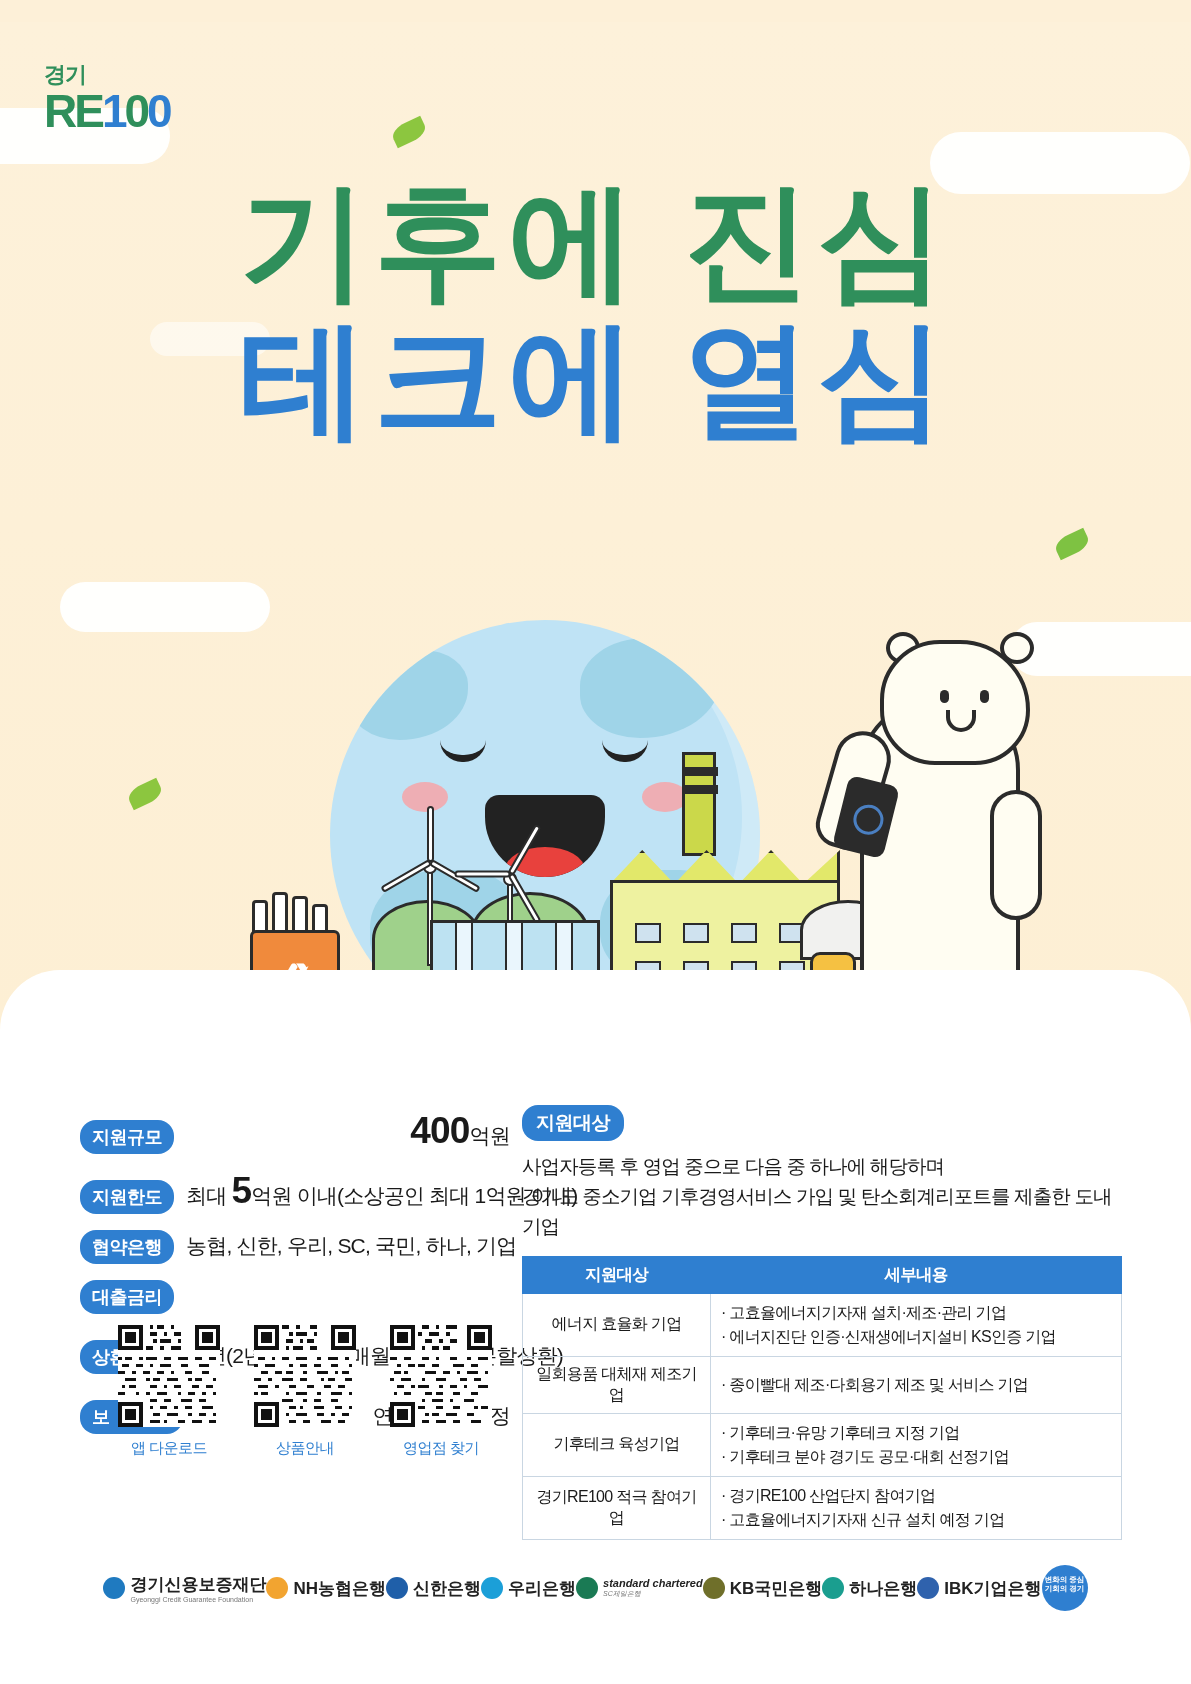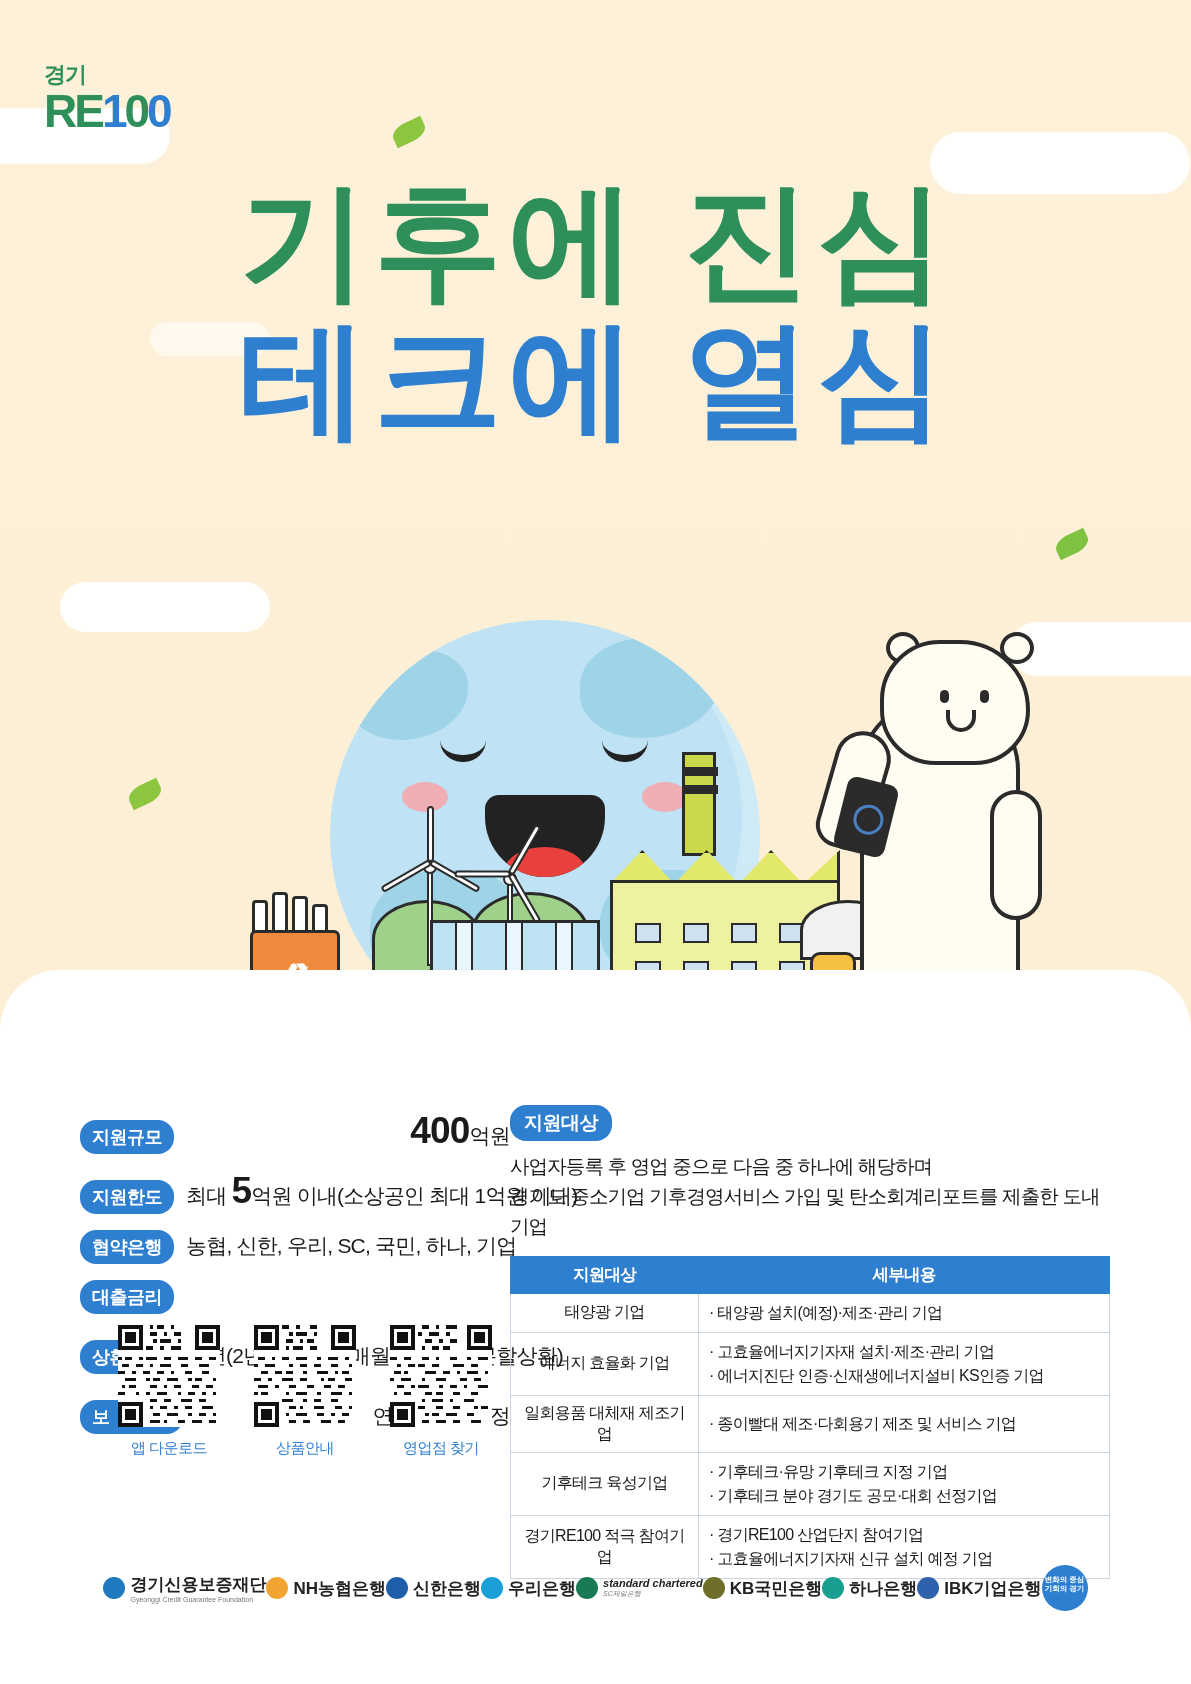--- a/index.html
+++ b/index.html
@@ -70,21 +70,21 @@
   .info-text b { font-size: 37px; font-weight: bold; }
   .info-text .hl { color: #2f7fd0; font-weight: bold; font-size: 27px; }
 
   
   .qr-wrap { position: absolute; left: 118px; top: 1325px; display: flex; gap: 34px; }
   .qr-item { width: 102px; text-align: center; }
   .qr-box { width: 102px; height: 102px; }
   .qr-label { margin-top: 8px; font-size: 15px; color: #2f7fd0; letter-spacing: -.5px; }
 
   
-  .right-col { position: absolute; left: 510px; top: 1105px; width: 600px; }
+  .right-col { position: absolute; left: 522px; top: 1105px; width: 600px; }
   .sec-tag {
     display: inline-block; background: #2f7fd0; color: #fff; border-radius: 16px;
     font-size: 19px; font-weight: bold; padding: 5px 14px; letter-spacing: -.5px;
   }
   .sec-desc { margin-top: 10px; font-size: 19.5px; color: #1a1a1a; letter-spacing: -.9px; line-height: 1.55; }
 
   table.tbl {
     margin-top: 14px; width: 600px; border-collapse: collapse;
     font-size: 16px; letter-spacing: -.7px;
   }
@@ -629,26 +629,20 @@
 
   <table class="tbl">
     <thead>
       <tr>
         <th>지원대상</th>
         <th>세부내용</th>
       </tr>
     </thead>
     <tbody>
       <tr>
-        <td class="c">태양광 기업</td>
-        <td class="d">
-          <div>· 태양광 설치(예정)·제조·관리 기업</div>
-        </td>
-      </tr>
-      <tr>
         <td class="c">에너지 효율화 기업</td>
         <td class="d">
           <div>· 고효율에너지기자재 설치·제조·관리 기업</div>
           <div>· 에너지진단 인증·신재생에너지설비 KS인증 기업</div>
         </td>
       </tr>
       <tr>
         <td class="c">일회용품 대체재 제조기업</td>
         <td class="d">
           <div>· 종이빨대 제조·다회용기 제조 및 서비스 기업</div>

